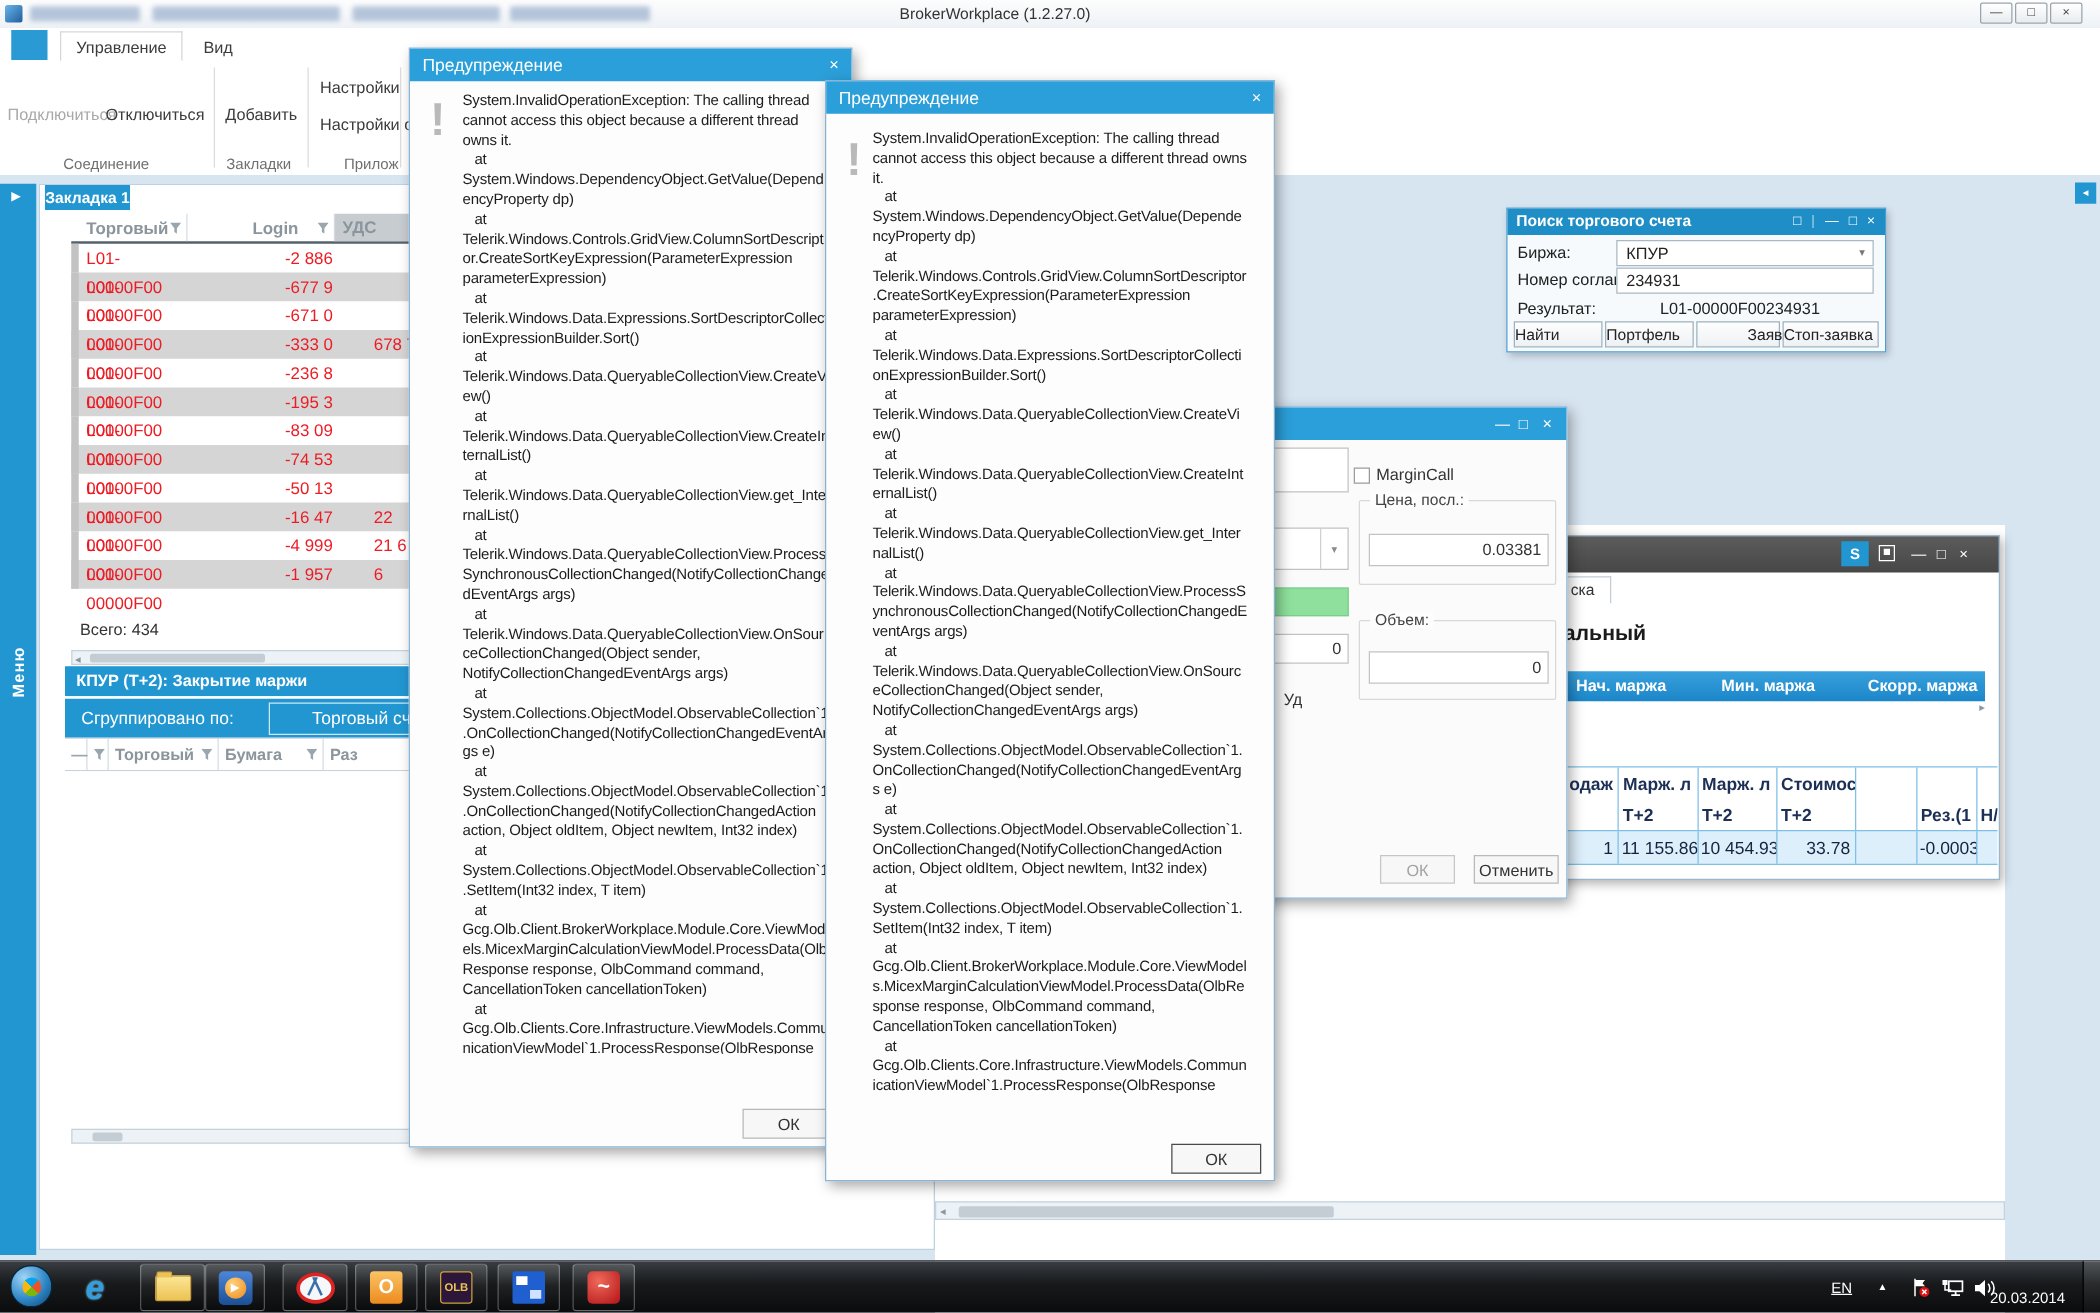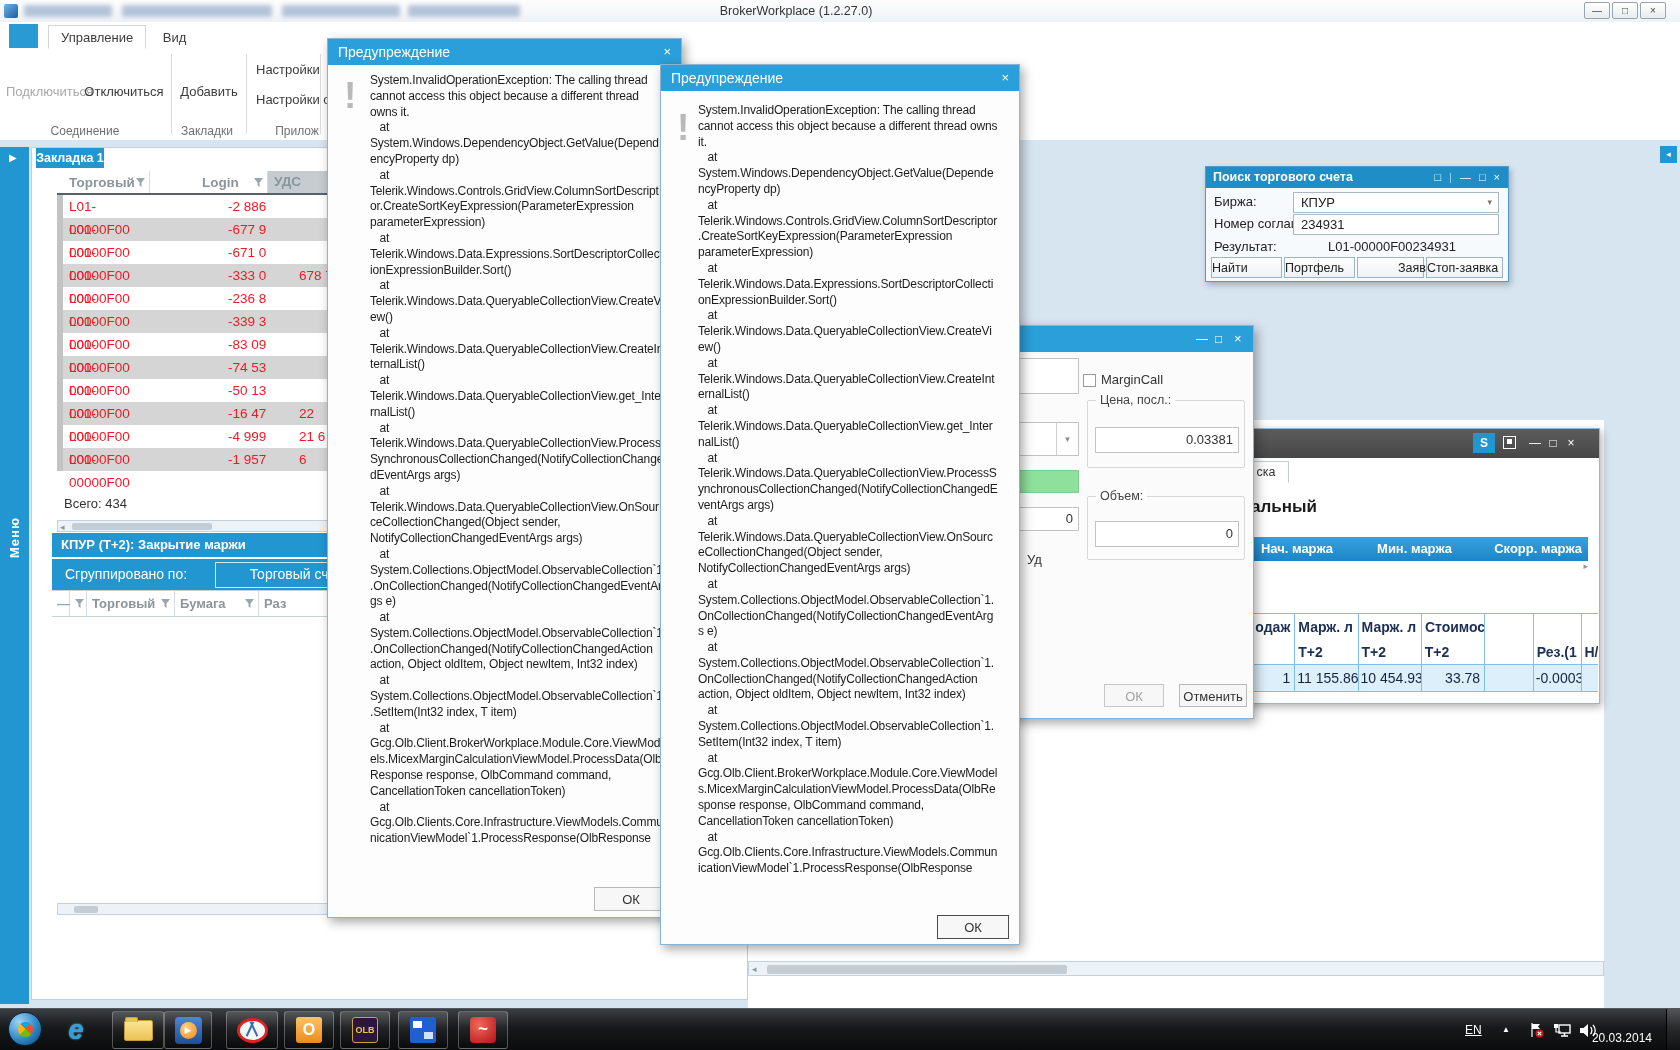--- a/index.html
+++ b/index.html
@@ -203,21 +203,21 @@
           <span class="c-ind"></span>
           <span class="c-acc">L01-00000F00</span>
           <span class="c-log"></span>
           <span class="c-uds">-236 8</span>
           <span class="c-nach"></span>
         </div>
       <div class="grow alt">
           <span class="c-ind"></span>
           <span class="c-acc">L01-00000F00</span>
           <span class="c-log"></span>
-          <span class="c-uds">-339 3</span>
+          <span class="c-uds">-195 3</span>
           <span class="c-nach"></span>
         </div>
       <div class="grow">
           <span class="c-ind"></span>
           <span class="c-acc">L01-00000F00</span>
           <span class="c-log"></span>
           <span class="c-uds">-83 09</span>
           <span class="c-nach"></span>
         </div>
       <div class="grow alt">

